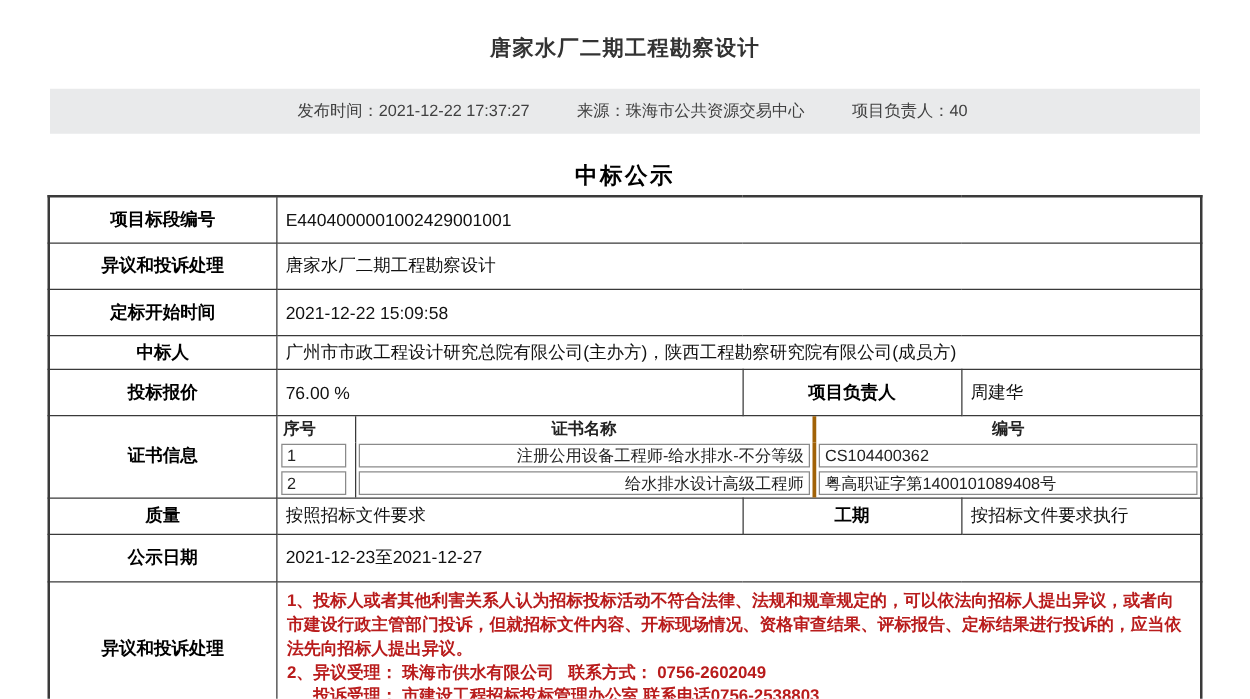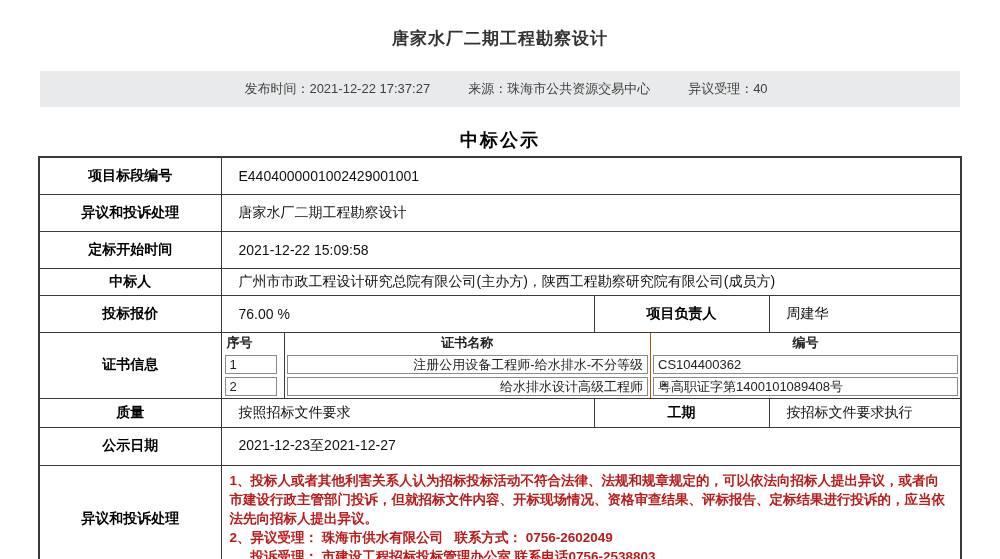--- a/index.html
+++ b/index.html
@@ -78,35 +78,35 @@
     border: 1px solid #3a3a3a;
     font-size: 14px;
     vertical-align: middle;
   }
   td.lbl {
     text-align: center;
     font-weight: bold;
     color: #000;
     padding: 2px 4px;
   }
-  td.val { padding: 2px 17px; color: #111; }
+  td.val { padding: 2px 7px; color: #111; }
   tr.r-std td { height: 37px; }
   tr.r-winner td { height: 27px; }
   tr.r-quality td { height: 29px; }
   tr.r-date td { height: 38px; }
   
   td.cert-cell { padding: 0; height: 66px; }
   .cert { display: flex; flex-direction: column; width: 100%; font-size: 13px; }
   .cert-row { display: flex; width: 100%; align-items: stretch; }
   .cert-hdr { height: 21px; font-weight: bold; }
   .cert-data { height: 22px; }
   .c-no { width: 62px; display: flex; align-items: center; }
   .cert-hdr .c-no { padding-left: 5px; }
   .c-name { flex: 1; display: flex; align-items: center; border-left: 1px solid #3a3a3a; text-align: right; }
-  .c-code { width: 310px; display: flex; align-items: center; border-left: 1px solid #a16207; }
+  .c-code { width: 310px; display: flex; align-items: center; border-left: 3px solid #a16207; }
   .cert-hdr .c-name, .cert-hdr .c-code { justify-content: center; }
   .box {
     border: 1px solid #8a8a8a;
     background: #fff;
     height: 19px; line-height: 17px;
     padding: 0 4px;
     margin: 0 2px;
     overflow: hidden; white-space: nowrap;
   }
   .c-no .box { width: 52px; margin-left: 3px; }
@@ -117,21 +117,21 @@
   .obj-indent { padding-left: 21px; }
 </style>
 </head>
 <body>
 
 <div class="page-title">唐家水厂二期工程勘察设计</div>
 
 <div class="meta-bar">
   <span class="meta-item"><span>发布时间：</span><span>2021-12-22 17:37:27</span></span>
   <span class="meta-item"><span>来源：</span><span>珠海市公共资源交易中心</span></span>
-  <span class="meta-item meta-views"><span>异议受理：</span><span>40</span></span>
+  <span class="meta-item meta-views"><span>项目负责人：</span><span>40</span></span>
 </div>
 
 <div class="announce-heading">中标公示</div>
 
 <table class="main">
   <colgroup>
       <col style="width:182px">
       <col style="width:373px">
       <col style="width:175px">
       <col style="width:192px">

